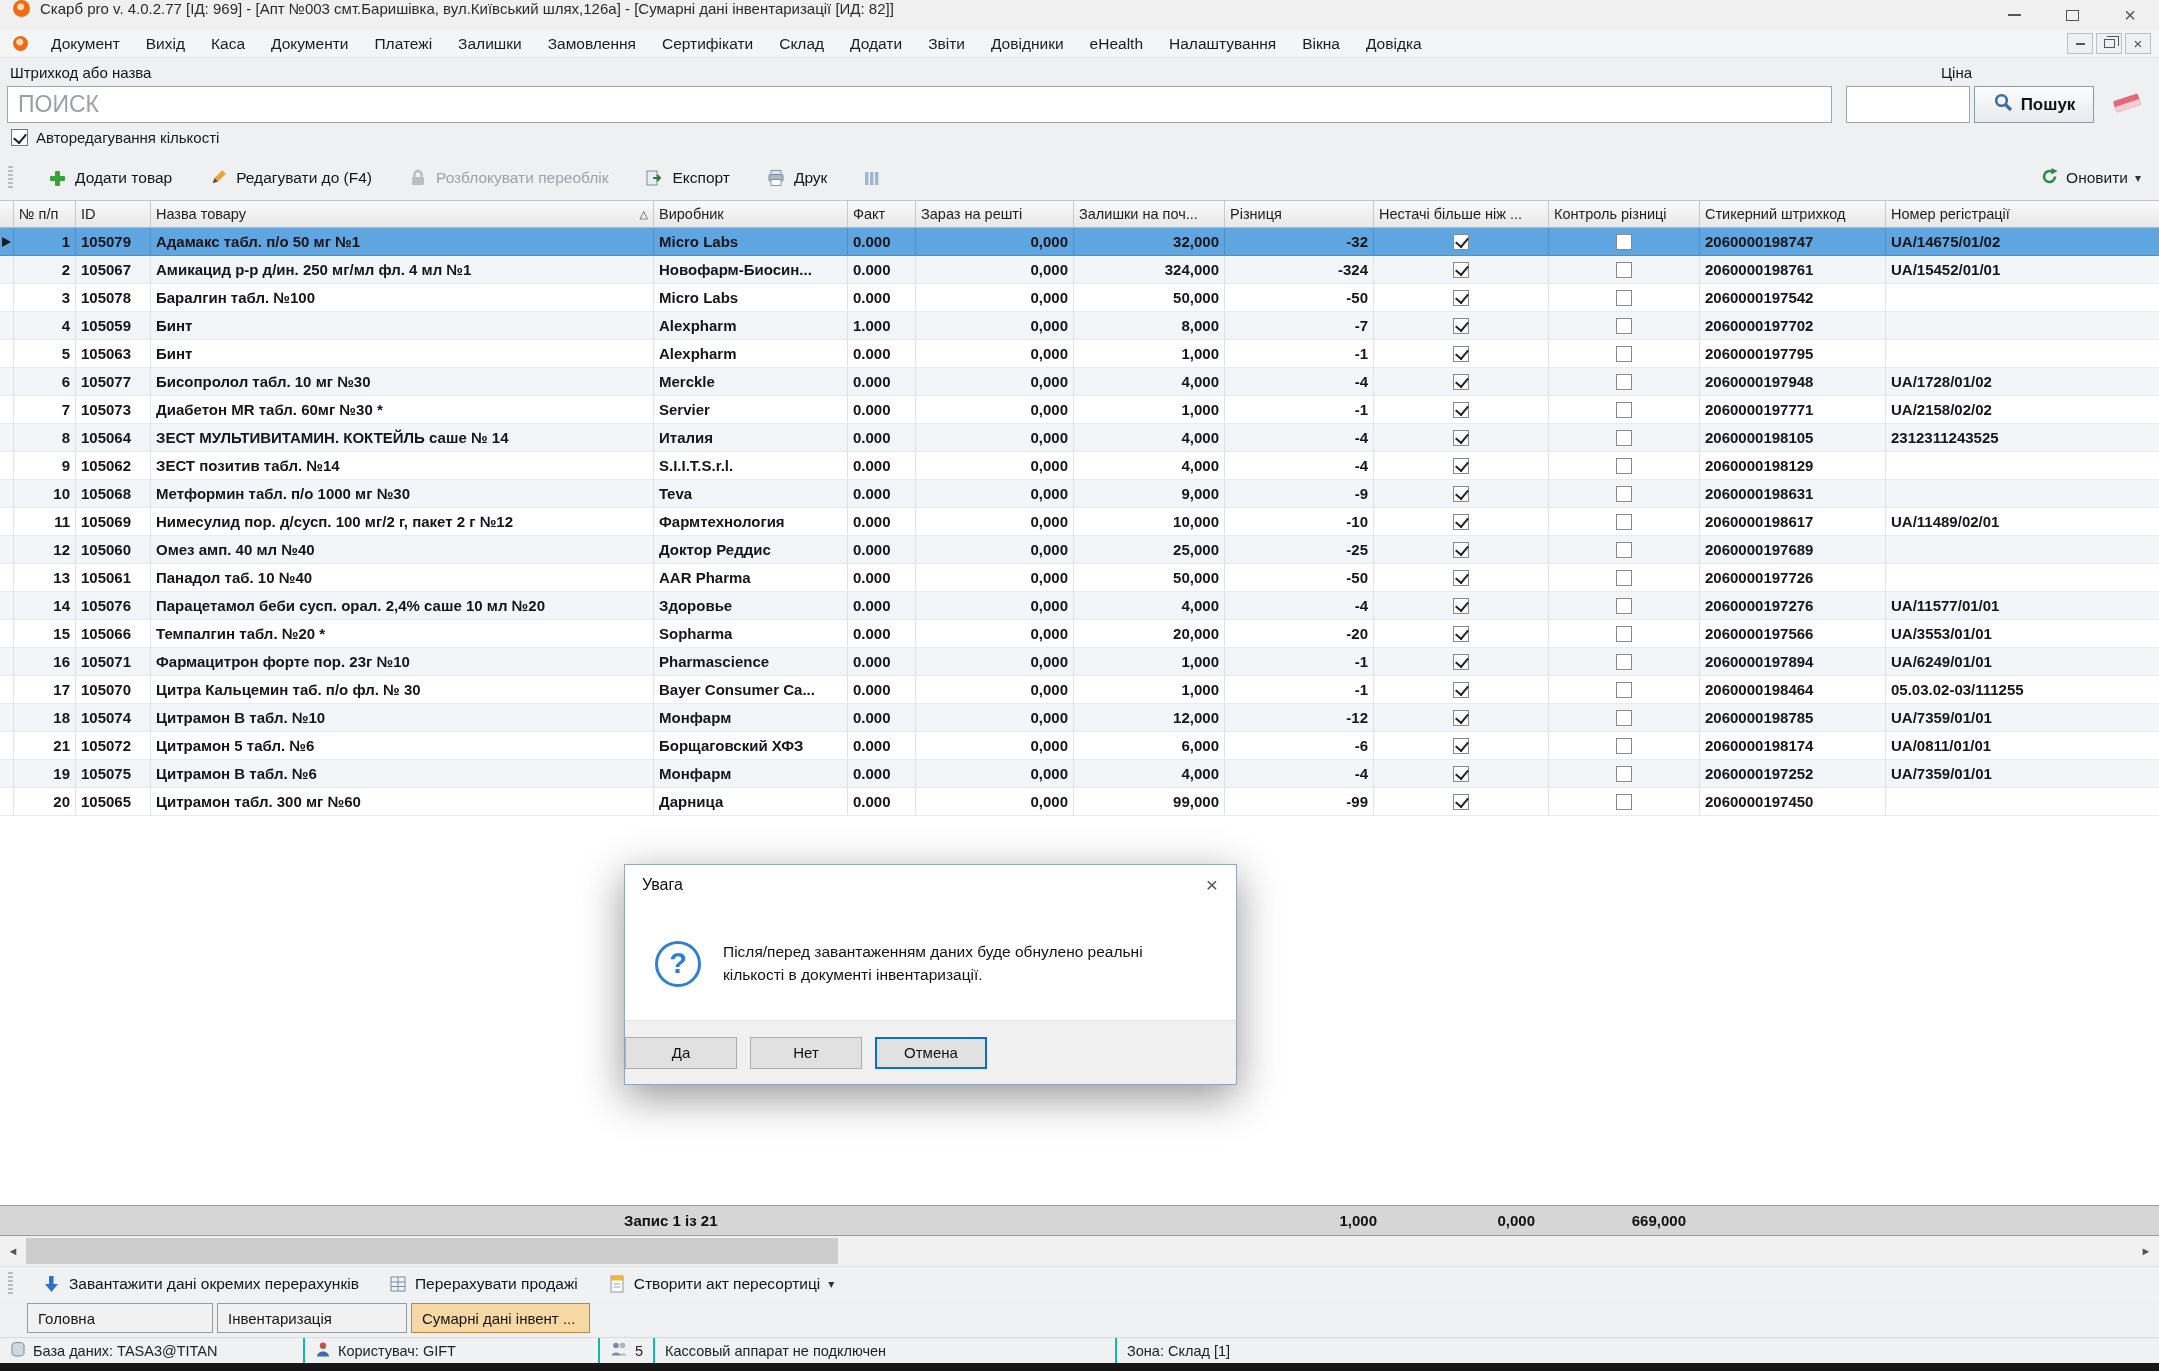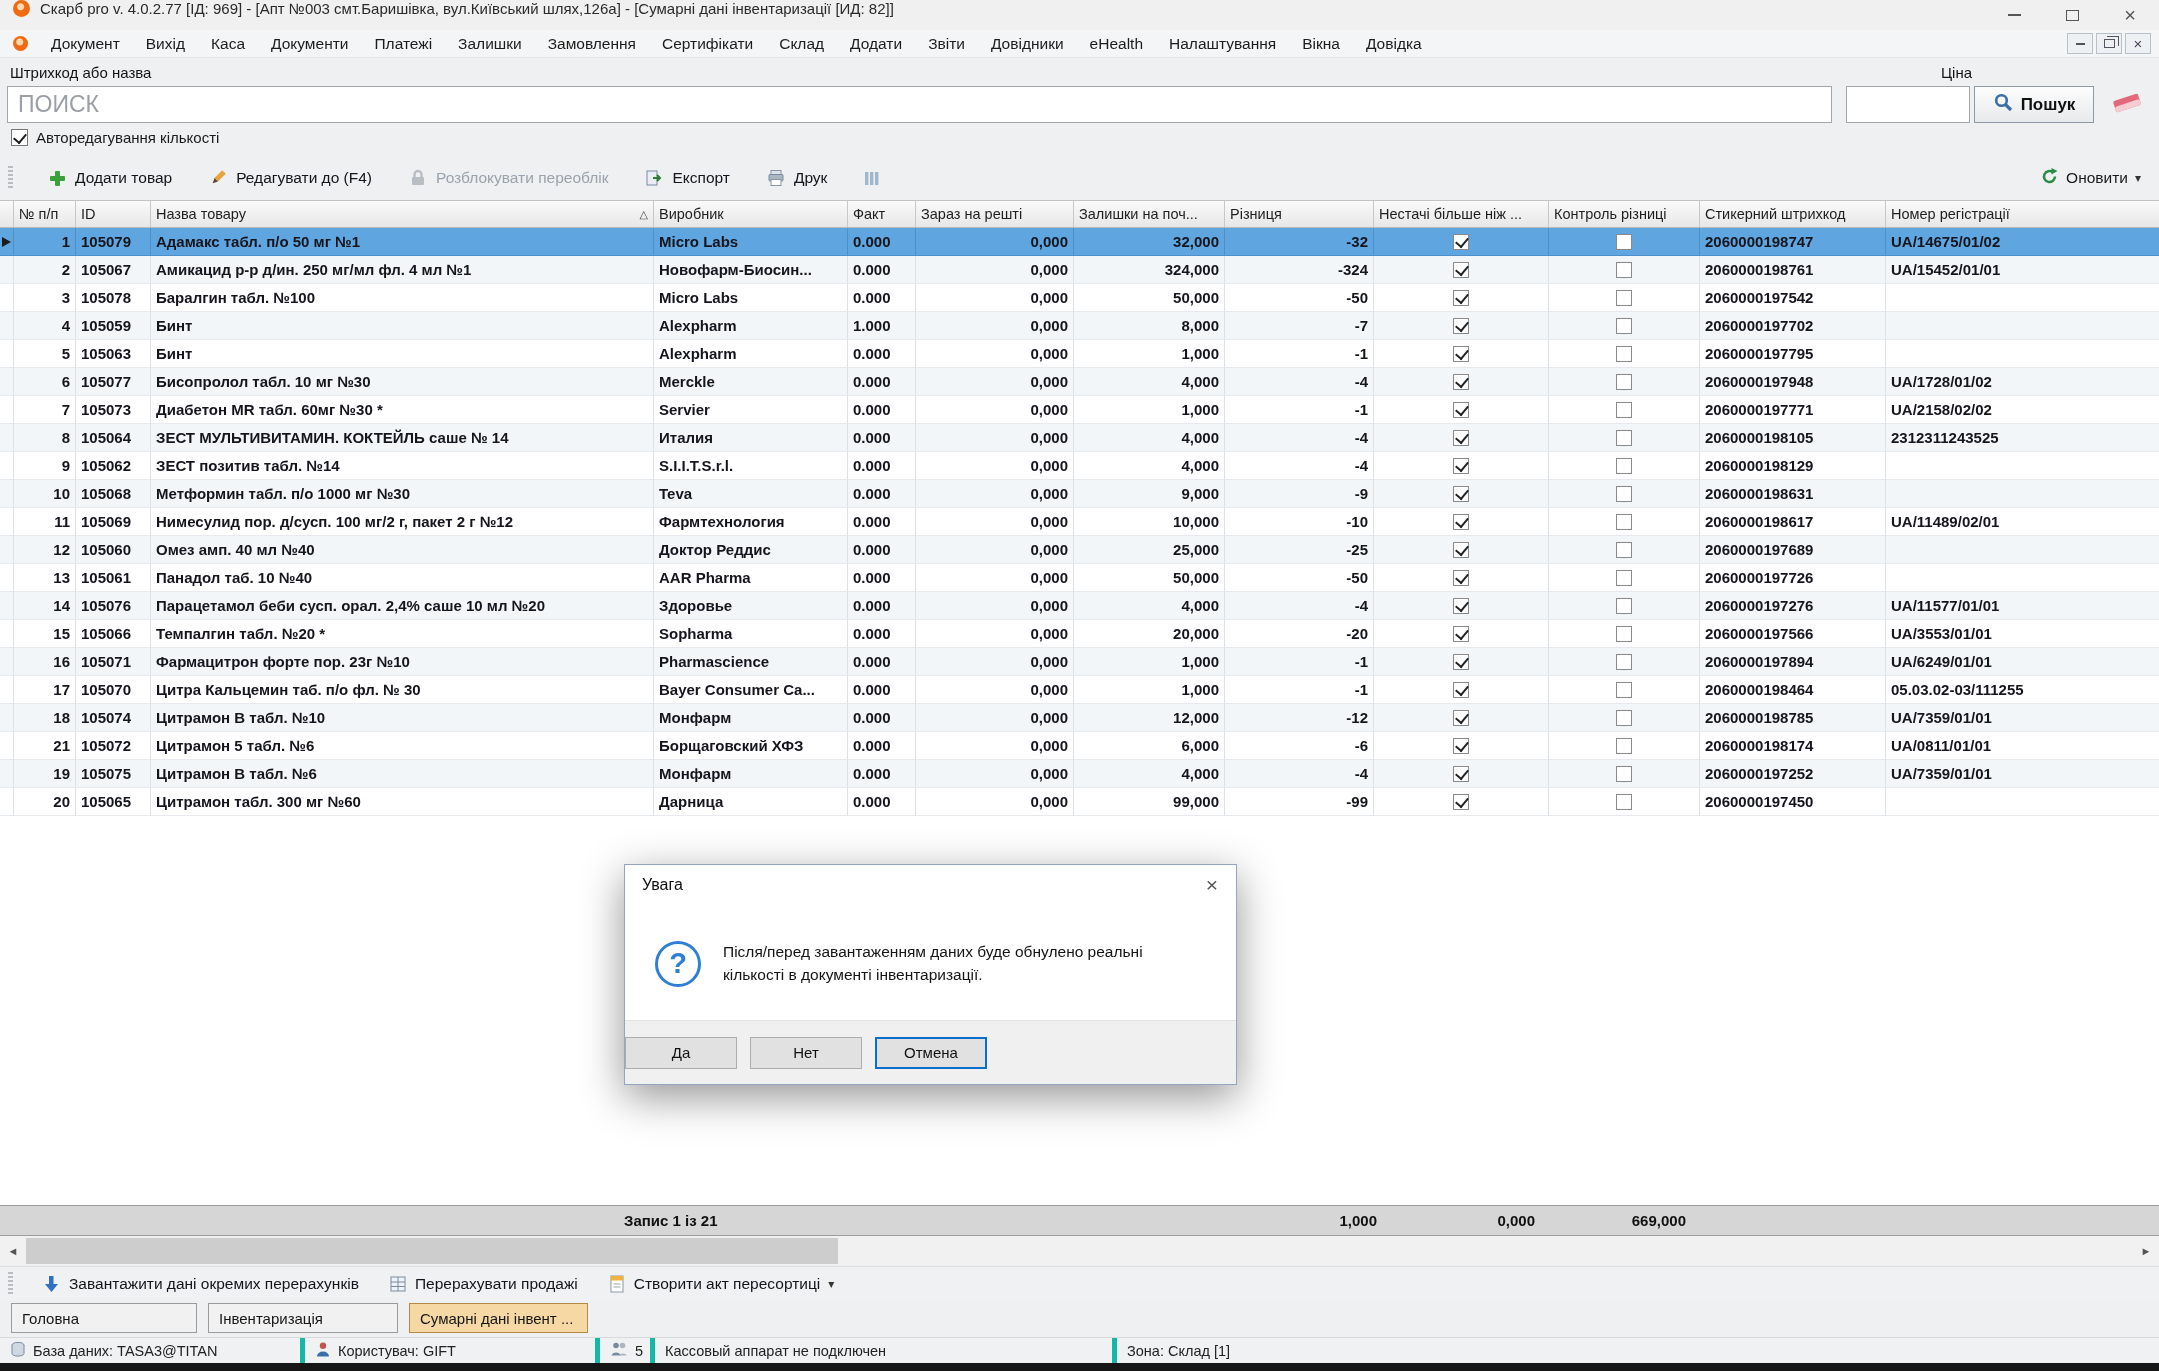--- a/index.html
+++ b/index.html
@@ -73,29 +73,29 @@
 
   .summary { position:absolute; top:1205px; left:0; width:2159px; height:31px; background:#d6d6d6; border-top:1px solid #9d9d9d; border-bottom:1px solid #9d9d9d; display:flex; align-items:center; font-weight:bold; font-size:15px; color:#111;justify-content:center; }
   .summary .cell { border:none; display:flex; align-items:center; padding:0 6px; height:100%; }
 
   .hscroll { position:absolute; top:1238px; left:0; width:2159px; height:26px; background:#f1f1f1; }
   .hs-arrow { position:absolute; top:0; width:26px; height:26px; display:flex; align-items:center; justify-content:center; font-size:11px; color:#555; cursor:pointer; }
   .hs-thumb { position:absolute; left:26px; top:0; width:812px; height:26px; background:#cdcdcd; cursor:grab; }
 
   .btoolbar { position:absolute; top:1266px; left:0; width:2159px; height:34px; background:#f0f1f2; border-top:1px solid #dddfe1; display:flex; align-items:center; gap:14px; padding-left:8px; }
 
-  .tabs { position:absolute; top:1303px; left:4px; display:flex; gap:11px;padding-left:7px; }
+  .tabs { position:absolute; top:1303px; left:20px; display:flex; gap:4px;padding-left:7px; }
   .tab { height:30px; border:1px solid #9a9a9a; background:#f1f1f1; display:flex; align-items:center; padding:0 10px; font-size:15px; color:#161616; overflow:hidden; white-space:nowrap; cursor:pointer; }
   .tab:nth-child(1){width:186px;}
   .tab:nth-child(2){width:190px;}
   .tab:nth-child(3){width:179px;}
   .tab.active { background:#f6d8a4; border-color:#b18a45; }
 
   .statusbar { position:absolute; top:1337px; left:0; width:2159px; height:26px; background:#f0f1f2; border-top:1px solid #d8dadc; display:flex; align-items:center; font-size:14.5px; color:#222; }
-  .status-sec { display:flex; align-items:center; gap:7px; height:100%; padding:0 10px; border-right:5px solid #14b8a6; }
+  .status-sec { display:flex; align-items:center; gap:7px; height:100%; padding:0 10px; border-right:2px solid #14b8a6; }
   .s-db{width:305px;} .s-user{width:295px;} .s-term{width:55px;} .s-cash{width:462px;} .s-zone{border-right:none;}
 
   .taskbar-strip { position:absolute; top:1363px; left:0; width:2159px; height:8px; background:#161616; }
 
   .dialog { position:absolute; left:624px; top:864px; width:613px; height:221px; background:#fff; border:1px solid #93a6bd; box-shadow:0 12px 40px rgba(0,0,0,0.42); }
   .dlg-title { position:absolute; top:0; left:0; right:0; height:40px; display:flex; align-items:center; padding-left:17px; font-size:16px; color:#0f0f0f; }
   .dlg-close { position:absolute; top:2px; right:2px; width:44px; height:36px; display:flex; align-items:center; justify-content:center; font-size:21px; color:#555; cursor:pointer; }
   .dlg-body { position:absolute; top:40px; left:0; right:0; height:117px; display:flex; align-items:center; padding:0 24px 0 30px; gap:22px; }
   .q-icon { width:46px; height:46px; border-radius:50%; border:3px solid #2f7fd6; color:#2f7fd6; font-size:29px; font-weight:bold; display:flex; align-items:center; justify-content:center; flex:0 0 auto; }
   .dlg-msg { font-size:15.5px; color:#141414; width:478px; line-height:1.45; }

